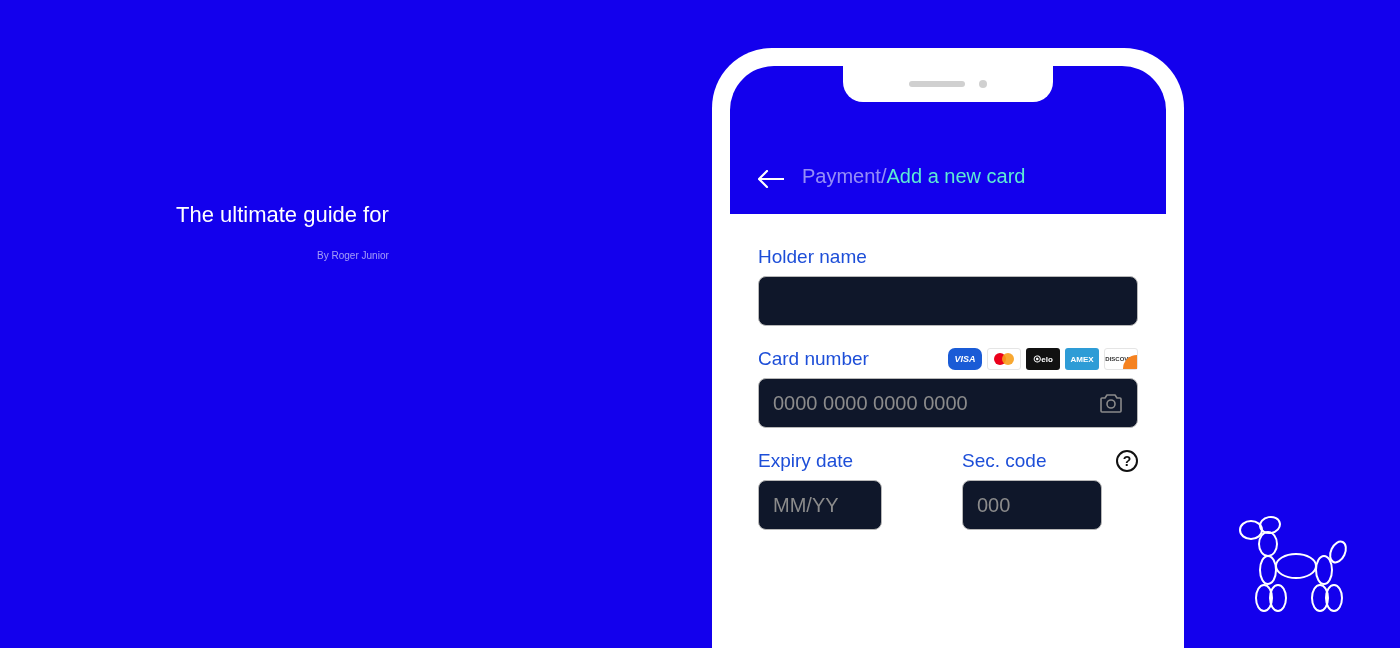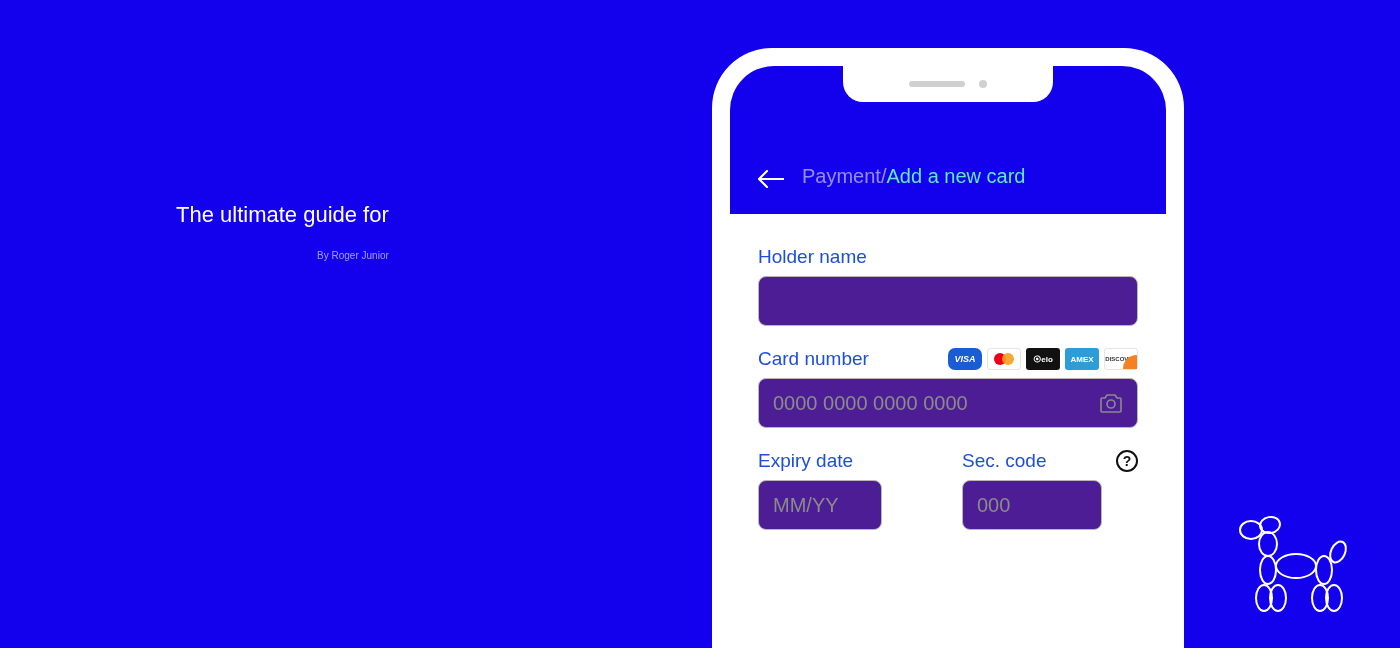--- a/index.html
+++ b/index.html
@@ -131,21 +131,21 @@
     width: 100%;
     height: 50px;
     border: 1px solid #b8b8b8;
     border-radius: 8px;
     font-size: 20px;
     padding: 0 14px;
     color: #111;
     display: flex;
     align-items: center;
     position: relative;
-    background: #4c1d95;
+    background: #0f172a;
   }
   .input-placeholder {
     color: #8b8b8b;
   }
   .row2 { display: flex; gap: 28px; }
   .col { flex: 1; }
   .help-icon {
     width: 22px; height: 22px;
     border: 2px solid #111;
     border-radius: 50%;

